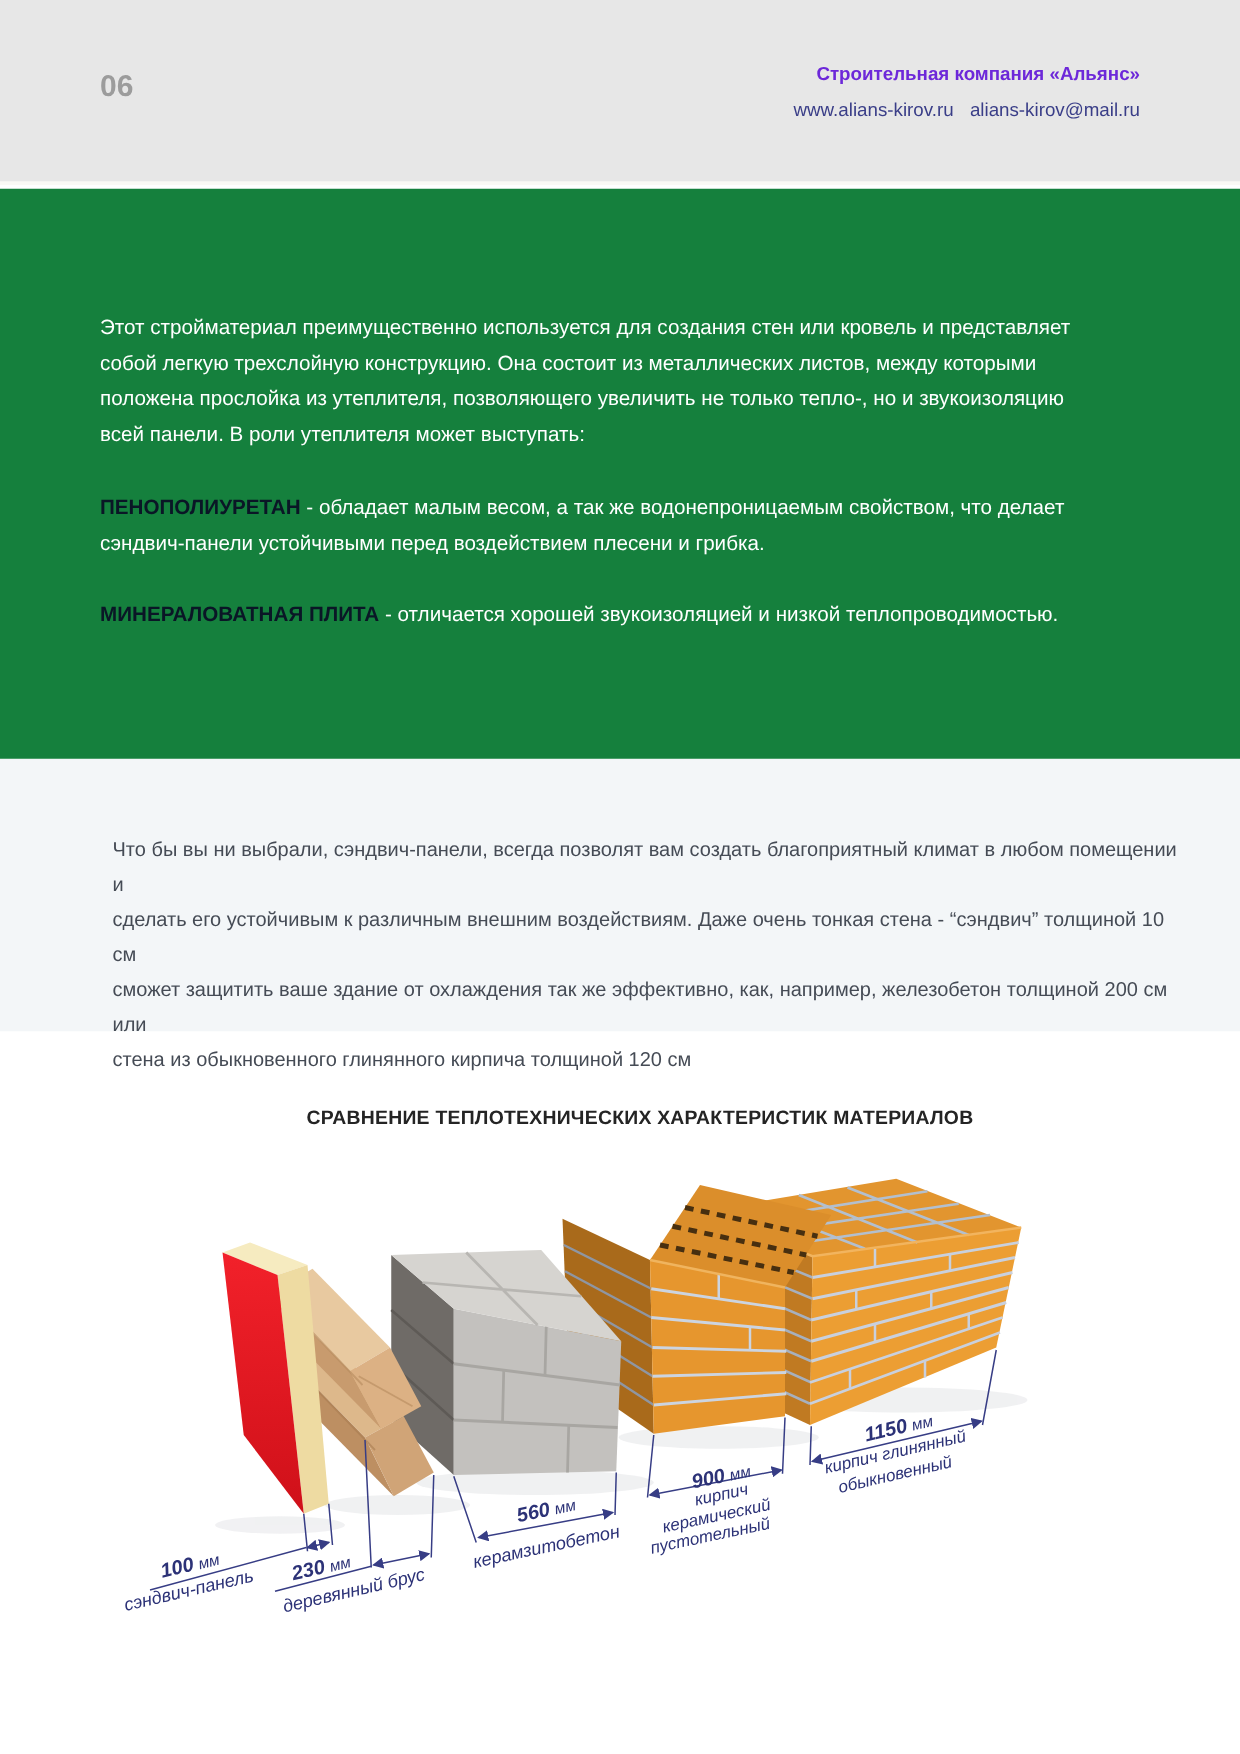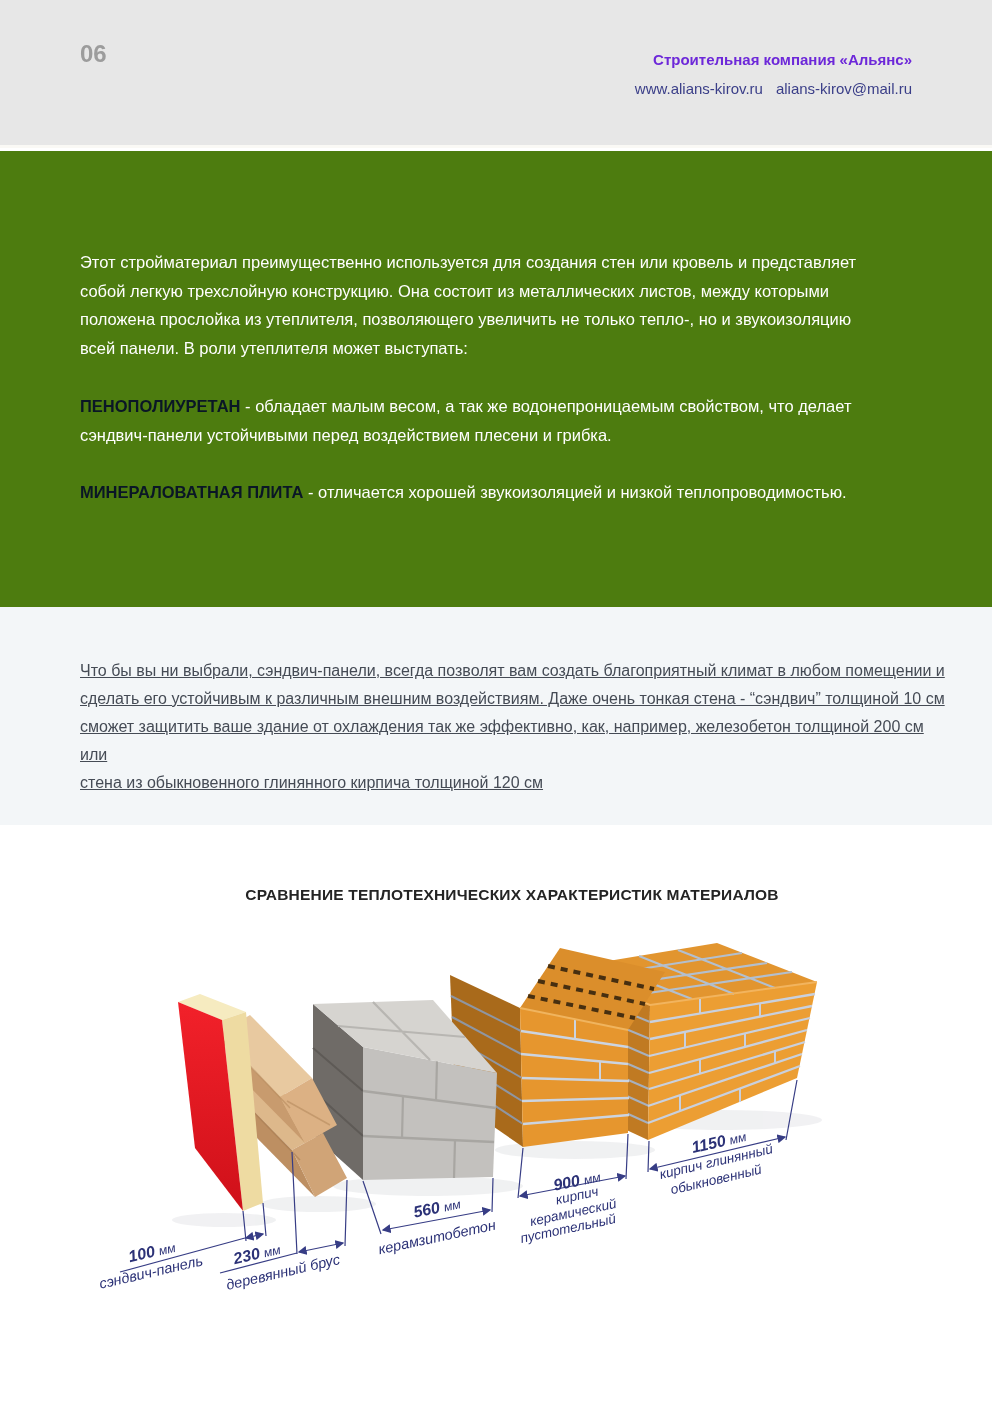--- a/index.html
+++ b/index.html
@@ -1,35 +1,35 @@
 <!DOCTYPE html>
 <html><head>
 <meta charset="utf-8">
 <style>
   html,body{margin:0;padding:0;background:#ffffff;}
   .page{position:relative;width:992px;height:1403px;background:#ffffff;overflow:hidden;
         font-family:"Liberation Sans",sans-serif;}
   
   .header{position:absolute;top:0;left:0;width:100%;height:148px;background:#e7e7e7;
           border-bottom:3px solid #faf9f5;box-sizing:border-box;}
-  .page-num{position:absolute;left:80px;top:40px;font-size:24px;font-weight:bold;color:#9c9c9c;}
+  .page-num{position:absolute;left:80px;top:56px;font-size:24px;font-weight:bold;color:#9c9c9c;}
   .header-right{position:absolute;right:80px;top:51px;text-align:right;}
   .company{font-size:15px;font-weight:bold;color:#6d28d9;margin:0 0 12px 0;}
   .contacts{font-size:15px;color:#3a3e88;margin:0;}
   .contacts .site{margin-right:13px;}
   
-  .blue{position:absolute;top:151px;left:0;width:100%;height:488px;background:#4d7c0f;
+  .blue{position:absolute;top:151px;left:0;width:100%;height:488px;background:#15803d;
         box-sizing:border-box;padding:97px 60px 0 80px;color:#ffffff;}
   .blue .lead{font-size:16.5px;line-height:28.5px;margin:0 0 30px 0;white-space:pre-line;}
   .blue .item{font-size:16.5px;line-height:29px;margin:0 0 28px 0;max-width:820px;}
   .blue .term{color:#0a1626;font-weight:bold;}
   
   .light{position:absolute;top:607px;left:0;width:100%;height:218px;background:#f3f6f8;
          box-sizing:border-box;padding:50px 40px 0 80px;}
-  .light p{font-size:16px;line-height:28px;color:#454b55;margin:0;white-space:pre-line;text-decoration:underline;}
+  .light p{font-size:16px;line-height:28px;color:#454b55;margin:10px;white-space:pre-line;}
   
   .cmp-title{position:absolute;top:870px;left:0;width:100%;text-align:center;margin:16px;
              font-size:15.5px;font-weight:bold;color:#242424;letter-spacing:0.2px;}
   
   .figure{position:absolute;left:0;top:930px;width:992px;height:400px;}
   .figure .ext,.figure .dim{stroke:#373d85;stroke-width:1.2;fill:none;}
   .figure text{font-family:"Liberation Sans",sans-serif;fill:#2c3277;}
   .figure .dval{font-size:16px;font-weight:bold;font-style:italic;}
   .figure .unit{font-size:12.5px;font-weight:normal;font-style:italic;}
   .figure .dname{font-size:14.5px;font-style:italic;}

